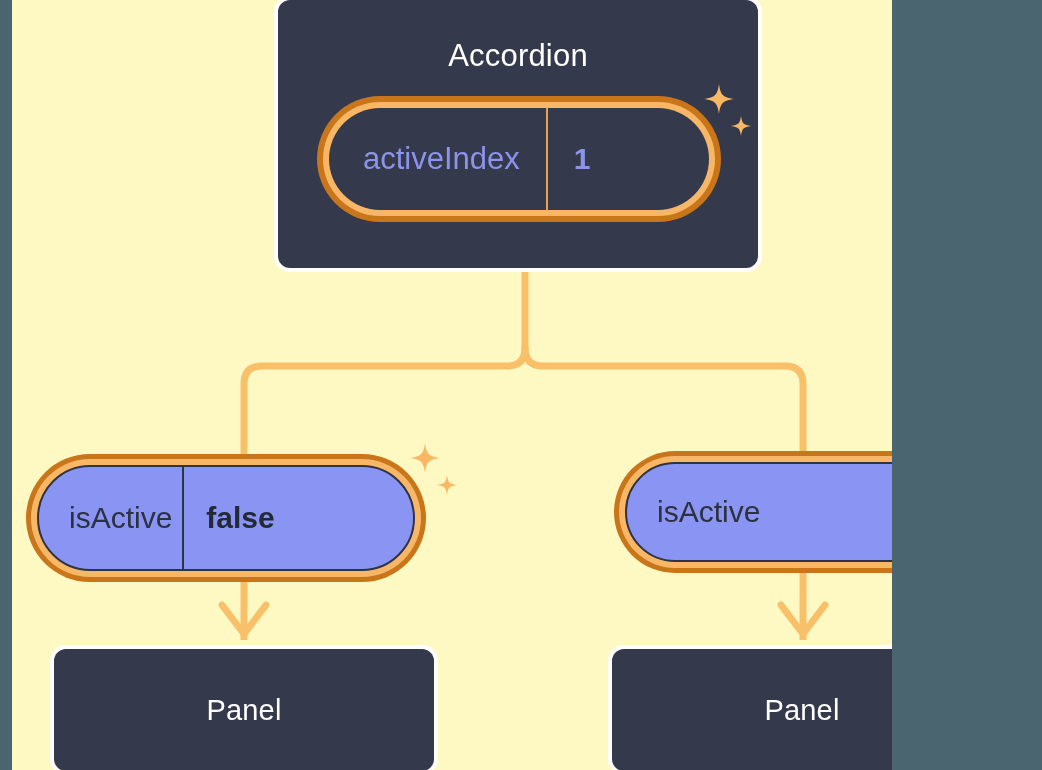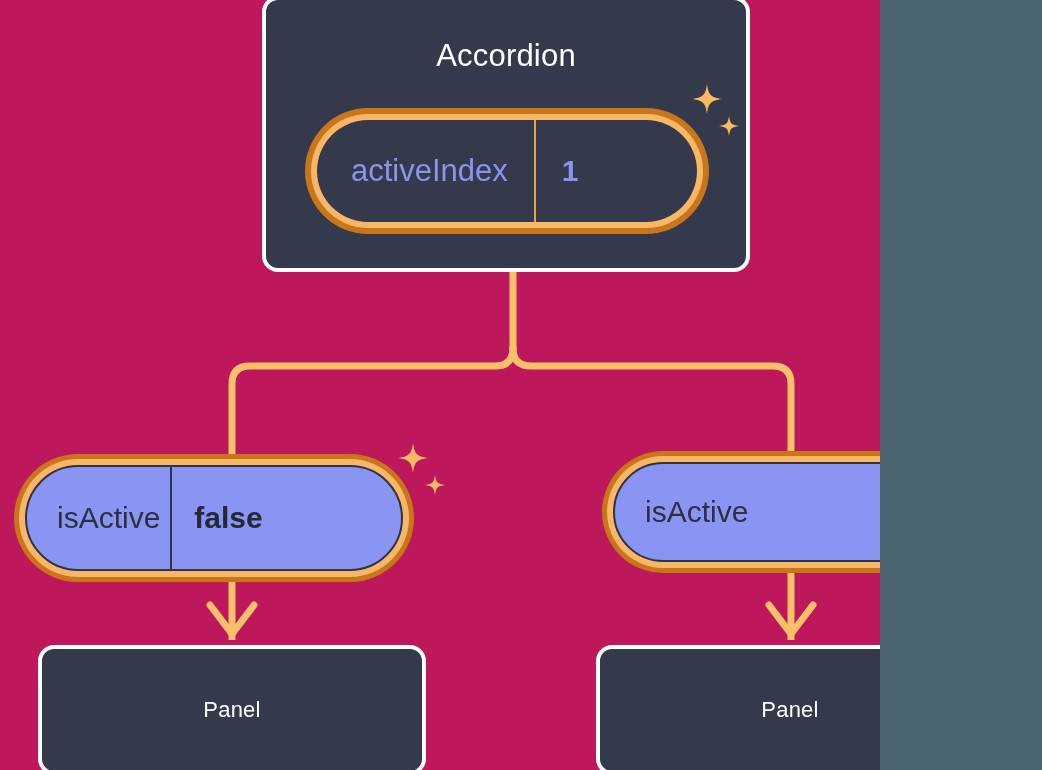--- a/index.html
+++ b/index.html
@@ -8,22 +8,23 @@
     padding: 0;
     background: #4a6570;
   }
   body {
     font-family: "Liberation Sans", sans-serif;
   }
   #stage {
     position: relative;
     width: 880px;
     height: 770px;
-    background: #be185d;
+    background: #fef9c3;
     overflow: hidden;
+    margin-left: 12px;
   }
 
   
   #wires {
     position: absolute;
     left: 0; top: 0;
     width: 1042px;
     height: 770px;
     z-index: 1;
     pointer-events: none;
@@ -66,21 +67,21 @@
   }
   #panel-box-right {
     left: 596px;
     top: 645px;
     width: 388px;
     height: 130px;
     justify-content: center;
   }
   #panel-box-left .node-title,
   #panel-box-right .node-title {
-    font-size: 22px;
+    font-size: 29px;
   }
 
   
   .pill {
     position: absolute;
     z-index: 3;
     background: #c9751a;
     border-radius: 999px;
     padding: 5px;
     box-sizing: border-box;
@@ -142,21 +143,21 @@
   .pill--purple .pill-val {
     color: #242936;
     font-size: 30px;
     font-weight: 700;
     border-left: 2px solid #2e3443;
     padding: 0 30px 0 22px;
   }
 
   #pill-active-index {
     left: 305px;
-    top: 108px;
+    top: 96px;
     width: 404px;
     height: 126px;
   }
   #pill-is-active-left {
     left: 14px;
     top: 454px;
     width: 400px;
     height: 128px;
   }
   #pill-is-active-right {

